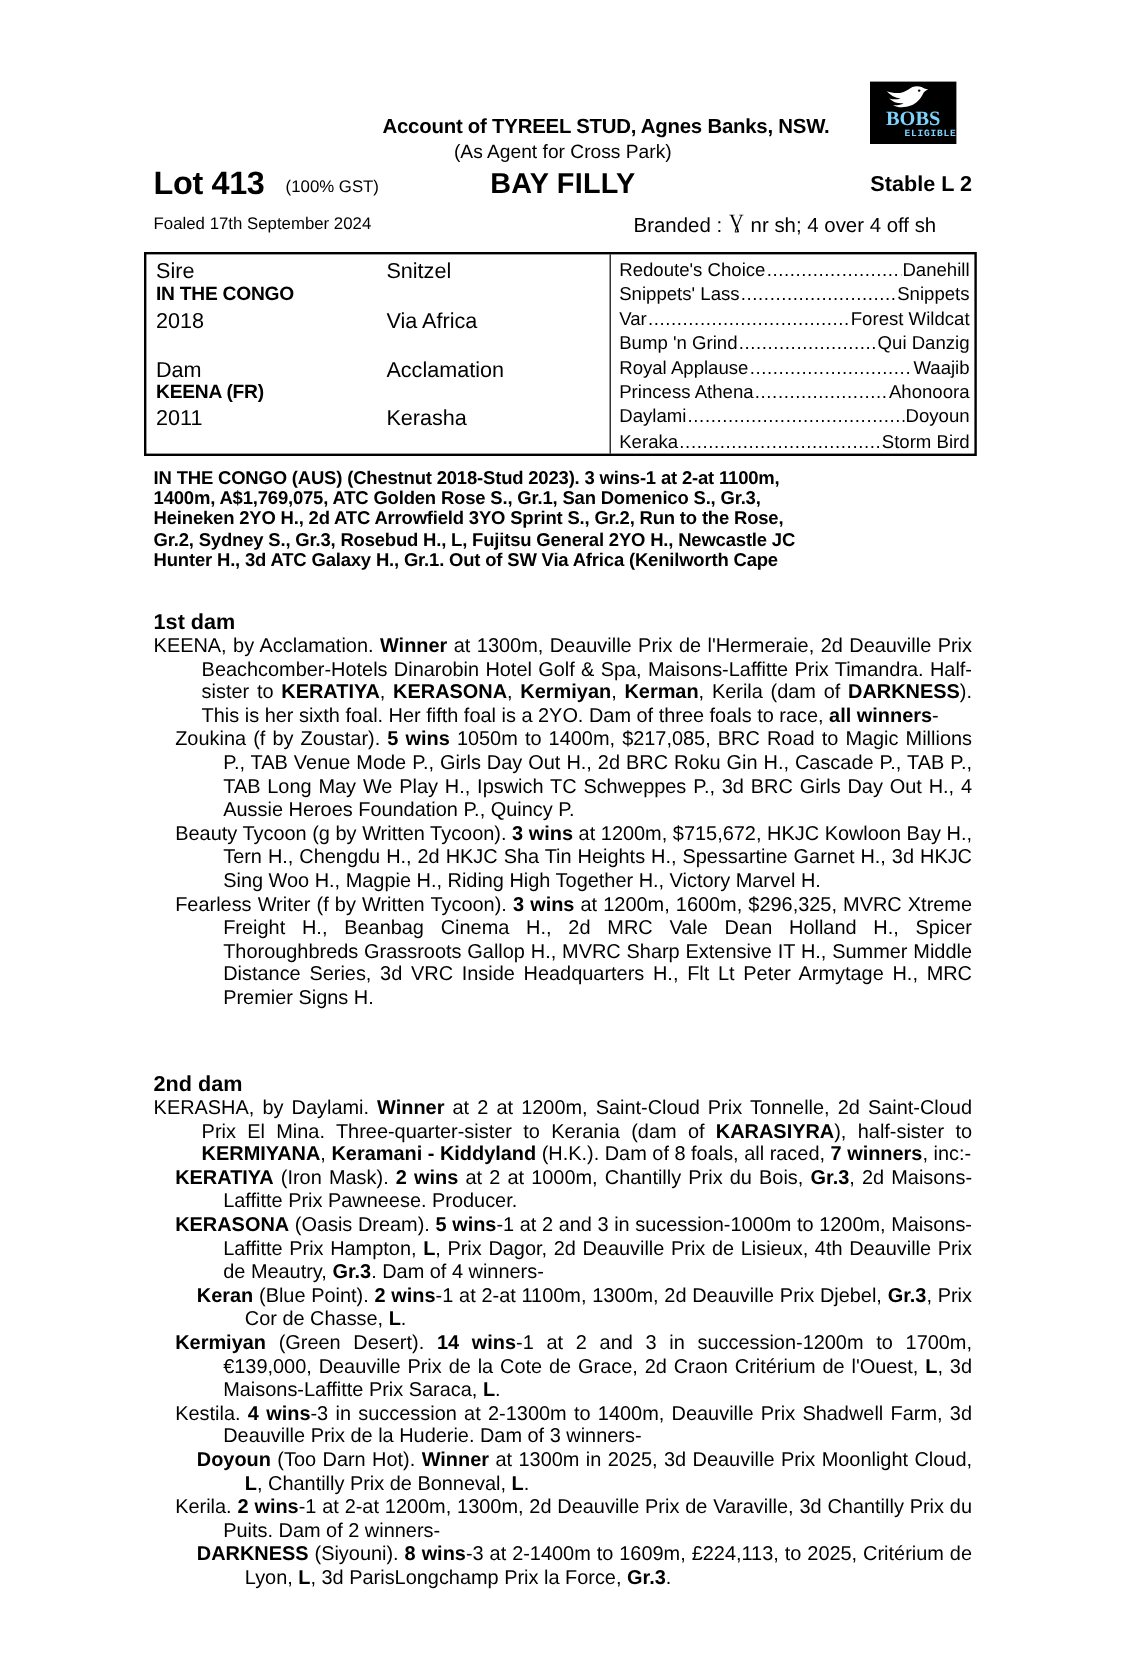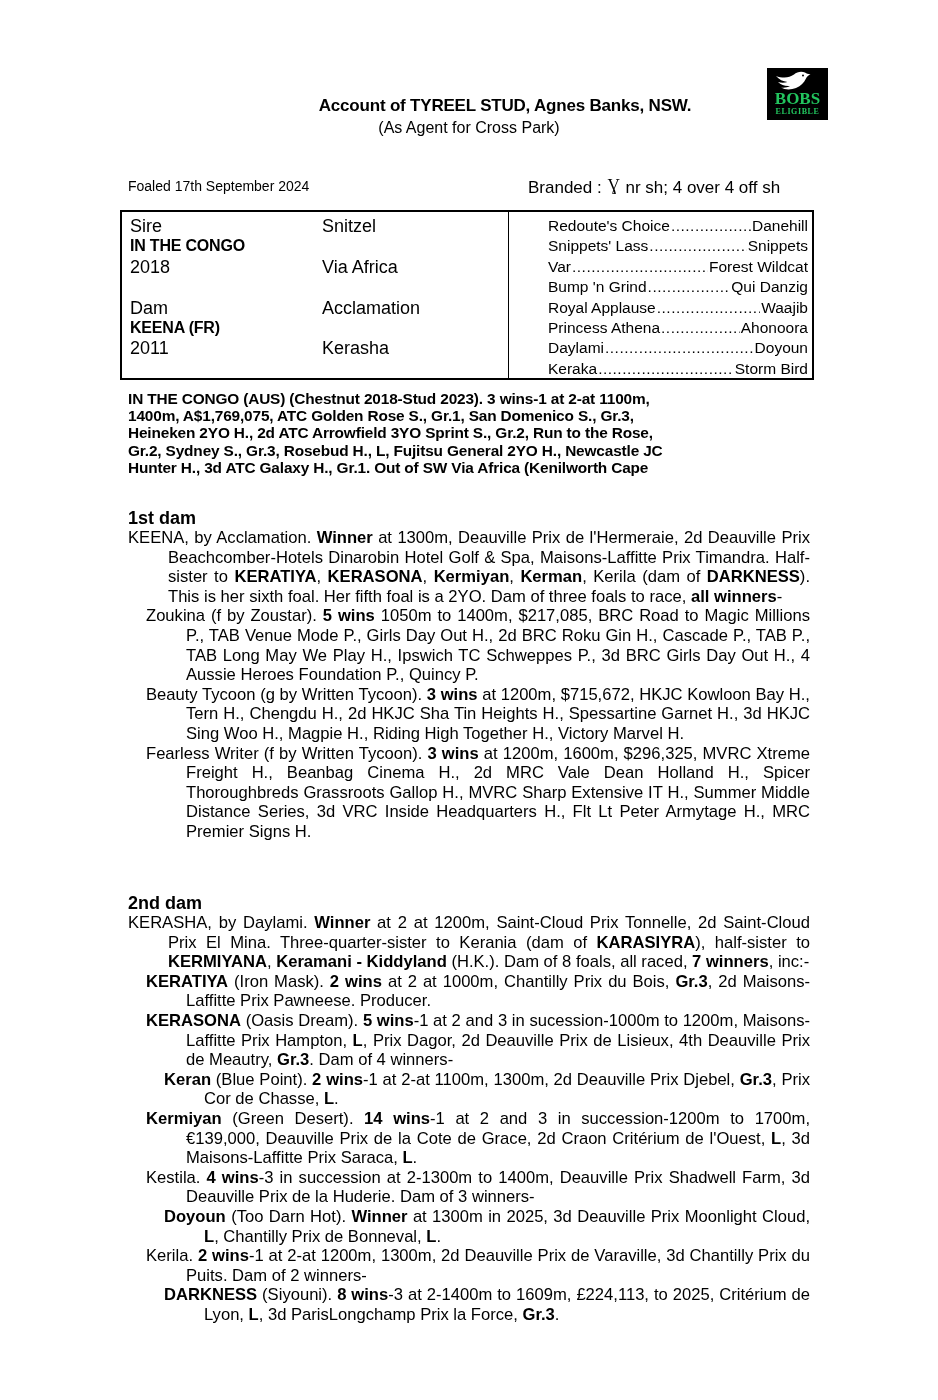--- a/index.html
+++ b/index.html
@@ -18,49 +18,50 @@
   .page {
     position: relative;
     width: 938px;
     height: 1400px;
     padding: 0;
   }
 
   
   .bobs-logo {
     position: absolute;
-    left: 767px;
+    left: 725px;
     top: 68px;
-    width: 61px;
+    width: 72px;
     height: 52px;
     background: #000000;
-    color: #22c55e;
+    color: #7dd3fc;
     text-align: center;
     overflow: hidden;
   }
   .bobs-horse {
     width: 46px;
     height: 19px;
     margin: 3px auto 0 auto;
     display: block;
   }
   .bobs-word {
     font-family: "Liberation Serif", serif;
     font-weight: bold;
     font-size: 17px;
     line-height: 16px;
     letter-spacing: 0px;
     margin-top: 1px;
   }
   .bobs-sub {
-    font-family: Liberation Serif, serif;
+    font-family: Liberation Mono, monospace;
     font-weight: bold;
     font-size: 8px;
     line-height: 9px;
     letter-spacing: 0.6px;
+    text-align: right;
   }
 
   .acct-line {
     position: absolute;
     left: 0;
     top: 96px;
     width: 938px;
     text-align: center;
     font-weight: bold;
     font-size: 17px;
@@ -182,21 +183,21 @@
   .ped-line.bold { font-weight: bold; font-size: 16px; letter-spacing: -0.2px; }
   .ped-line.blank { color: transparent; }
   .dots-row {
     display: flex;
     align-items: baseline;
     font-size: 15.5px;
     line-height: 20.4px;
     height: 20.4px;
     white-space: nowrap;
   }
-  .dots-row .lft { flex: 0 0 auto; margin-left: 32px; }
+  .dots-row .lft { flex: 0 0 auto; }
   .dots-row .fill {
     flex: 1 1 auto;
     overflow: hidden;
     margin: 0 1px;
     letter-spacing: 0.5px;
     font-size: 15.5px;
   }
   .dots-row .rgt { flex: 0 0 auto; }
 
   
@@ -254,20 +255,26 @@
       <path fill="#ffffff" d="M60 3 C52 0 44 2 38 7 C32 11 26 13 19 13 C13 13 7 12 2 10 C8 17 16 21 25 22 C19 24 12 24 6 22 C12 28 21 31 30 30 C25 33 18 34 12 33 C20 38 32 38 42 34 C52 30 58 23 62 15 C64 11 67 8 71 7 C66 6 63 5 60 3 Z"></path>
       <circle cx="56" cy="9" r="2" fill="#000000"></circle>
     </svg>
     <div class="bobs-word">BOBS</div>
     <div class="bobs-sub">ELIGIBLE</div>
   </div>
 
   <div class="acct-line">Account of TYREEL STUD, Agnes Banks, NSW.</div>
   <div class="agent-line">(As Agent for Cross Park)</div>
 
+  <div class="lotrow">
+    <span class="lot-no">Lot 413</span>
+    <span class="lot-gst">(100% GST)</span>
+    <span class="colour-sex">BAY FILLY</span>
+    <span class="stable">Stable L 2</span>
+  </div>
 
   <div class="foaled">Foaled 17th September 2024</div>
   <div class="branded">
     <span>Branded :</span>
     <span class="brandmark">Ɣ</span>
     <span>nr sh; 4 over 4 off sh</span>
   </div>
 
   <div class="ped">
     <div class="ped-divider"></div>

